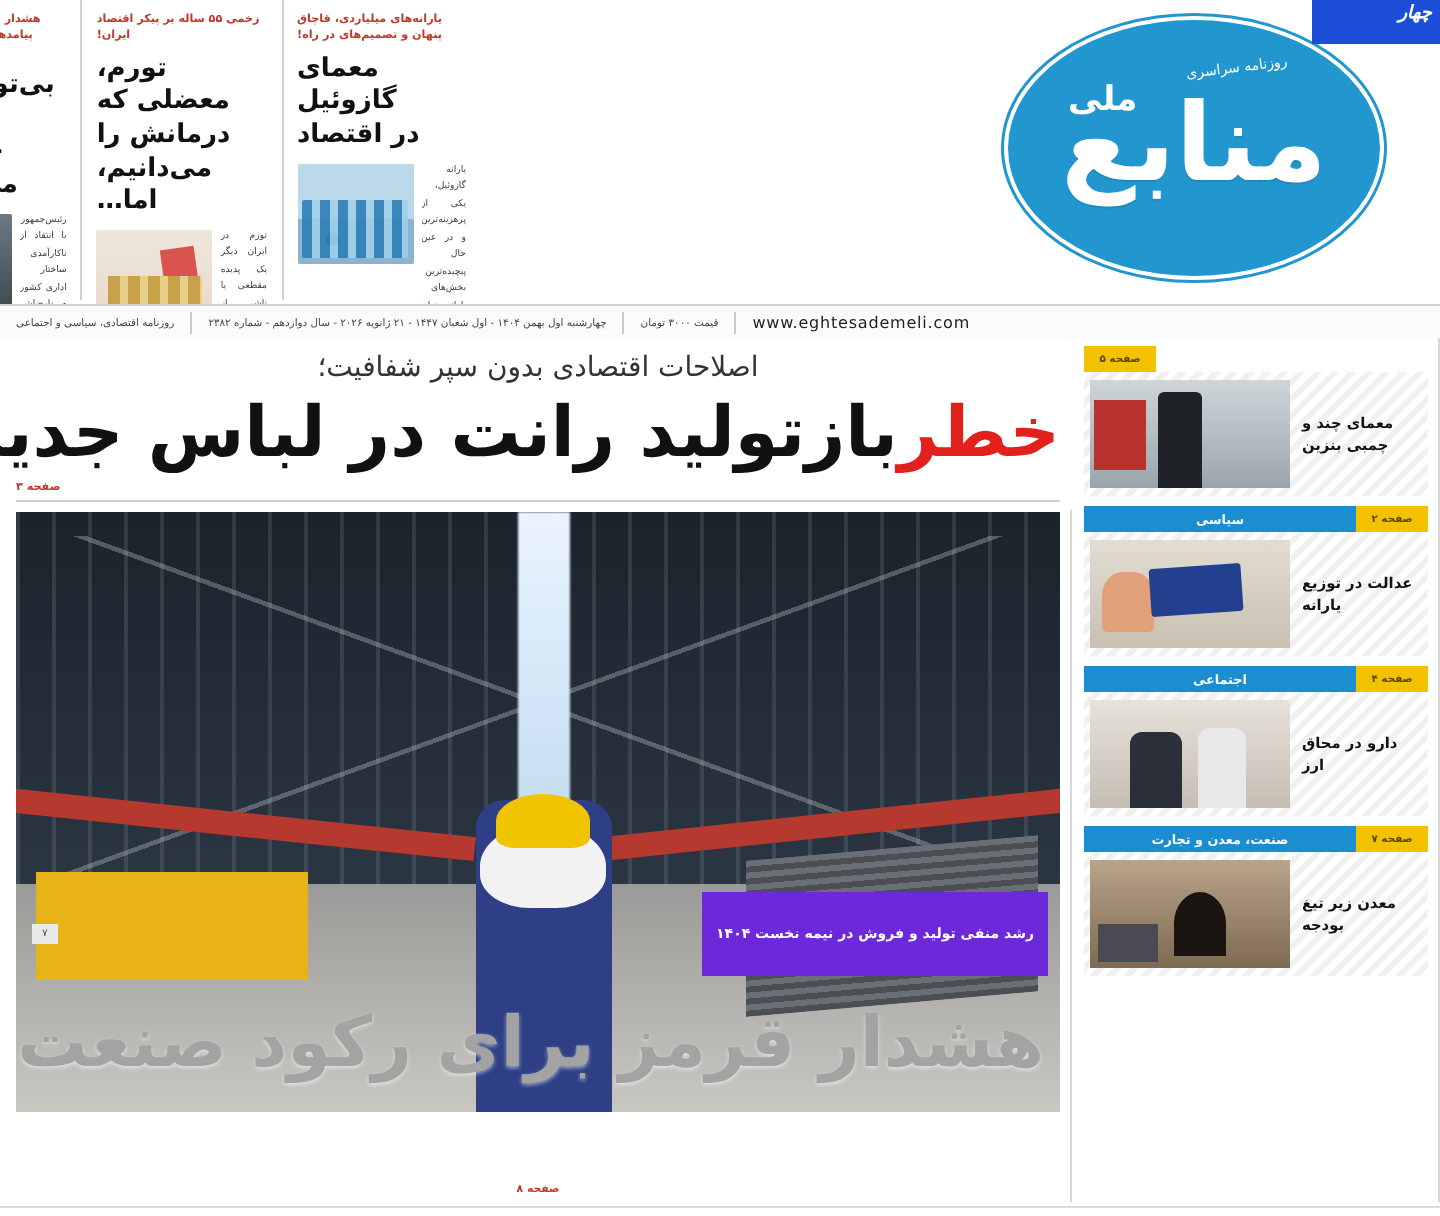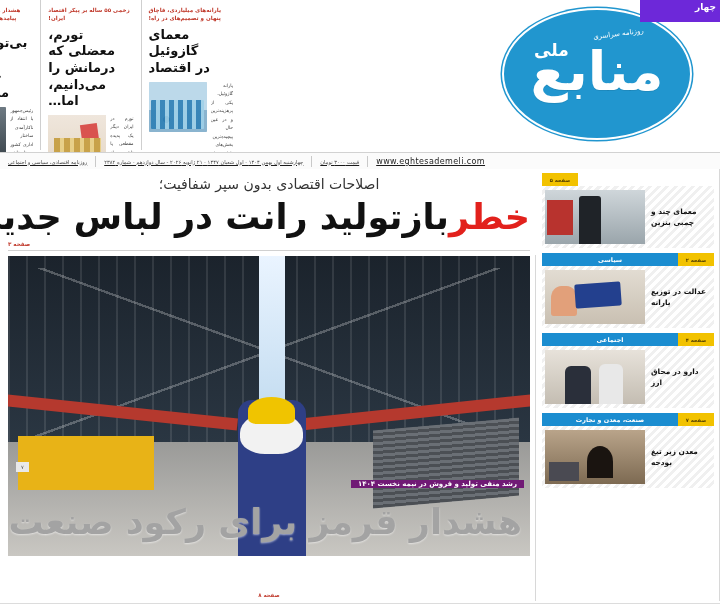--- a/index.html
+++ b/index.html
@@ -73,33 +73,34 @@
     padding-bottom:6px;
   }
   .logo-sub{
     position:absolute;right:46px;top:20px;color:#fff;font-size:7px;
     transform:rotate(-7deg);letter-spacing:.3px;
   }
   .logo-small{
     position:absolute;left:30px;top:30px;color:#fff;font-size:17px;font-weight:bold;
   }
   .ribbon{
-    position:absolute;right:0;top:0;width:80px;height:22px;background:#6d28d9;
+    position:absolute;right:0;top:0;width:64px;height:22px;background:#1d4ed8;
     overflow:hidden;
+    font-style:italic;
   }
   .ribbon span{
     position:absolute;right:4px;top:2px;color:#fff;font-size:9px;font-weight:bold;
     letter-spacing:1px;
   }
 
   
   .infobar{
     position:absolute;left:0;top:152px;width:720px;height:17px;
     border-top:1px solid #d2d2d2;border-bottom:1px solid #d2d2d2;
-    background:#fbfbfb;display:flex;flex-direction:row-reverse;align-items:center;text-decoration:underline;
+    background:#fbfbfb;display:flex;flex-direction:row-reverse;align-items:center;
   }
   .ib-cell{
     font-size:5.2px;color:#444;padding:0 8px;height:17px;display:flex;align-items:center;
     white-space:nowrap;
   }
   .ib-sep{width:1px;height:11px;background:#c9c9c9;}
   .ib-url{font-size:8px;color:#222;letter-spacing:.4px;direction:ltr;font-weight:normal;}
   .ib-spacer{flex:1 1 auto;}
 
   
@@ -216,22 +217,22 @@
   .fact-stack{position:absolute;right:2%;bottom:18%;width:28%;height:26%;
     background:repeating-linear-gradient(0deg,#4b4f54 0 3px,#6a6f75 3px 6px);transform:skewY(-5deg);}
   .fact-worker-body{position:absolute;left:44%;bottom:0;width:13%;height:52%;
     background:#2e3f86;border-radius:14px 14px 0 0;}
   .fact-worker-hood{position:absolute;left:44.5%;bottom:34%;width:12%;height:14%;
     background:#f2f2f2;border-radius:50% 50% 40% 40%;}
   .fact-worker-helm{position:absolute;left:46%;bottom:44%;width:9%;height:9%;
     background:#f0c400;border-radius:50% 50% 20% 20%;}
 
   .cap-kicker{
-    position:absolute;right:6px;bottom:68px;background:#701a75;color:#fff;
-    font-size:7px;font-weight:bold;padding:0 7px;letter-spacing:.2px;
+    position:absolute;right:6px;bottom:68px;background:#6d28d9;color:#fff;
+    font-size:7px;font-weight:bold;padding:17px 7px;letter-spacing:.2px;
   }
   .cap-title{
     position:absolute;right:8px;bottom:14px;color:#a3a3a3;font-size:35px;font-weight:bold;
     letter-spacing:-.8px;text-shadow:0 1px 2px rgba(255,255,255,.55);white-space:nowrap;
   }
   .lead-bottom-page{
     position:absolute;left:8px;bottom:84px;background:#e9e9e9;color:#555;
     font-size:5.2px;padding:2px 5px;
   }
   .footer-page{

